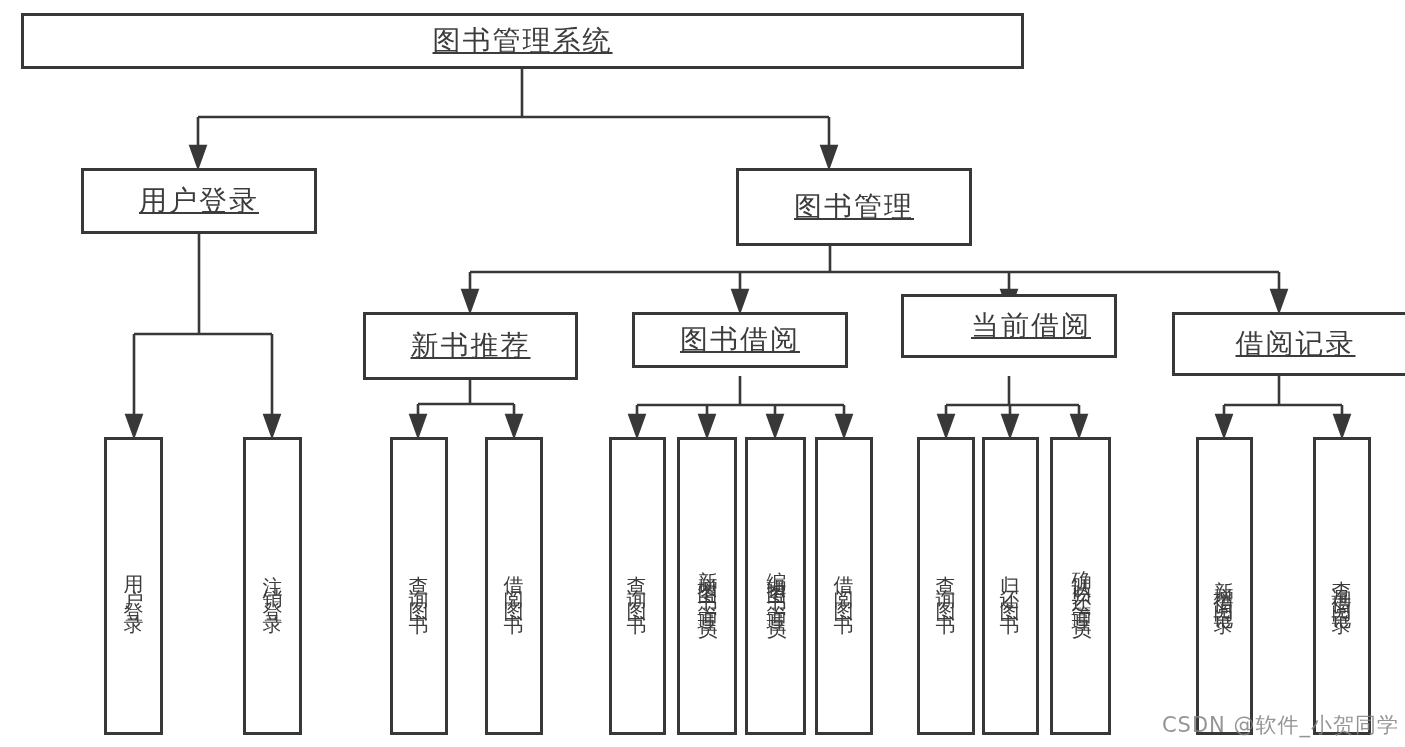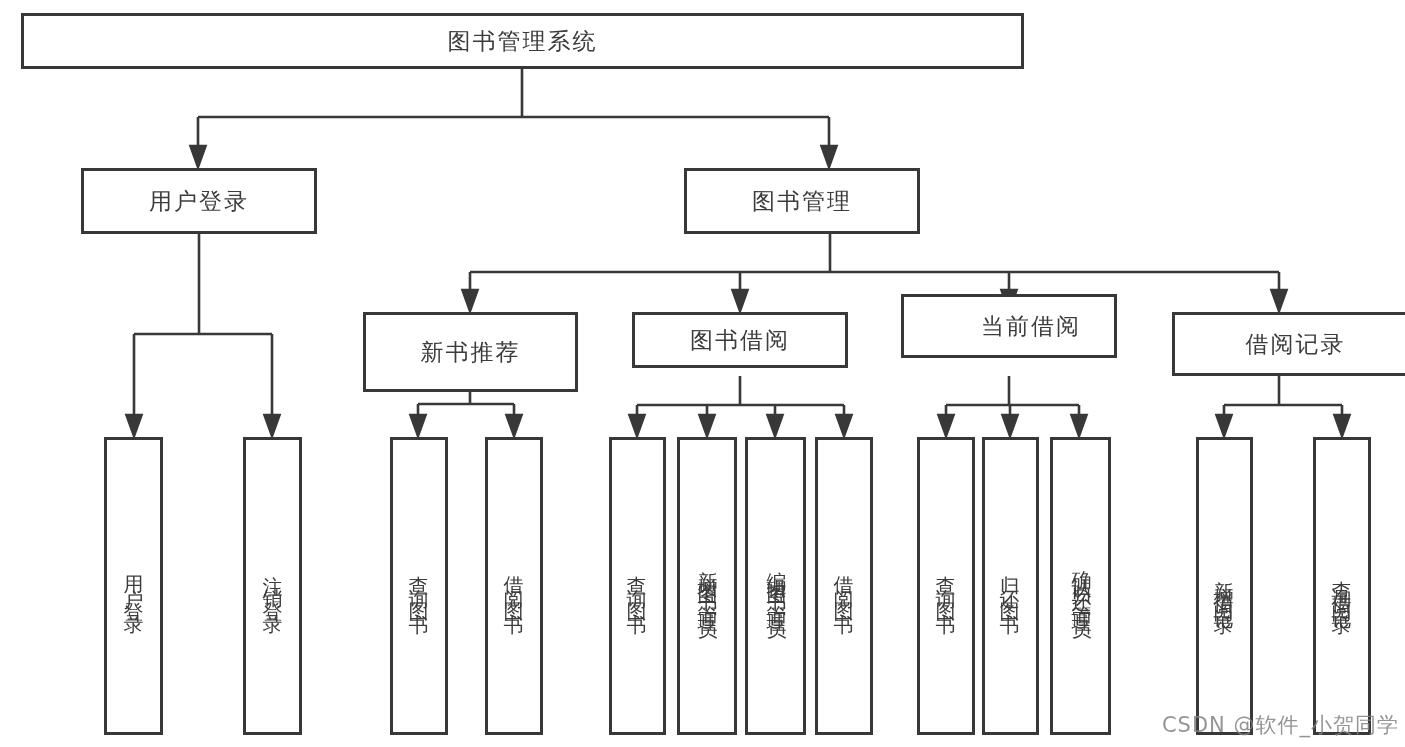--- a/index.html
+++ b/index.html
@@ -25,42 +25,43 @@
     position: absolute;
     background: #ffffff;
     border: 3px solid #383838;
     color: #3c3c3c;
   }
 
   .node.h {
     display: flex;
     align-items: center;
     justify-content: center;
-    font-size: 23px;
+    font-size: 28px;
     letter-spacing: 2px;
     white-space: nowrap;
+    text-decoration: underline;
   }
 
   .node.v {
     top: 437px;
     height: 298px;
     writing-mode: vertical-rl;
     text-orientation: mixed;
     text-align: center;
     font-size: 20px;
     letter-spacing: 13px;
     white-space: nowrap;
   }
   .node.v.long { letter-spacing: 7px; }
 
   
   #n-root        { left: 21px;   top: 13px;  width: 1003px; height: 56px; }
   #n-user-login  { left: 81px;   top: 168px; width: 236px;  height: 66px; }
-  #n-book-mgmt   { left: 684px;  top: 168px; width: 236px;  height: 66px; }
-  #n-new-rec     { left: 363px;  top: 312px; width: 215px;  height: 80px; }
+  #n-book-mgmt   { left: 736px;  top: 168px; width: 236px;  height: 78px; }
+  #n-new-rec     { left: 363px;  top: 312px; width: 215px;  height: 68px; }
   #n-borrow      { left: 632px;  top: 312px; width: 216px;  height: 56px; }
   #n-current     { left: 901px;  top: 294px; width: 216px;  height: 64px; padding-left: 44px; }
   #n-record      { left: 1172px; top: 312px; width: 247px;  height: 64px; }
 
   
   #l-user-login  { left: 104px;  width: 59px; }
   #l-logout      { left: 243px;  width: 59px; }
   #l-query1      { left: 390px;  width: 58px; }
   #l-borrow1     { left: 485px;  width: 58px; }
   #l-query2      { left: 609px;  width: 57px; }

